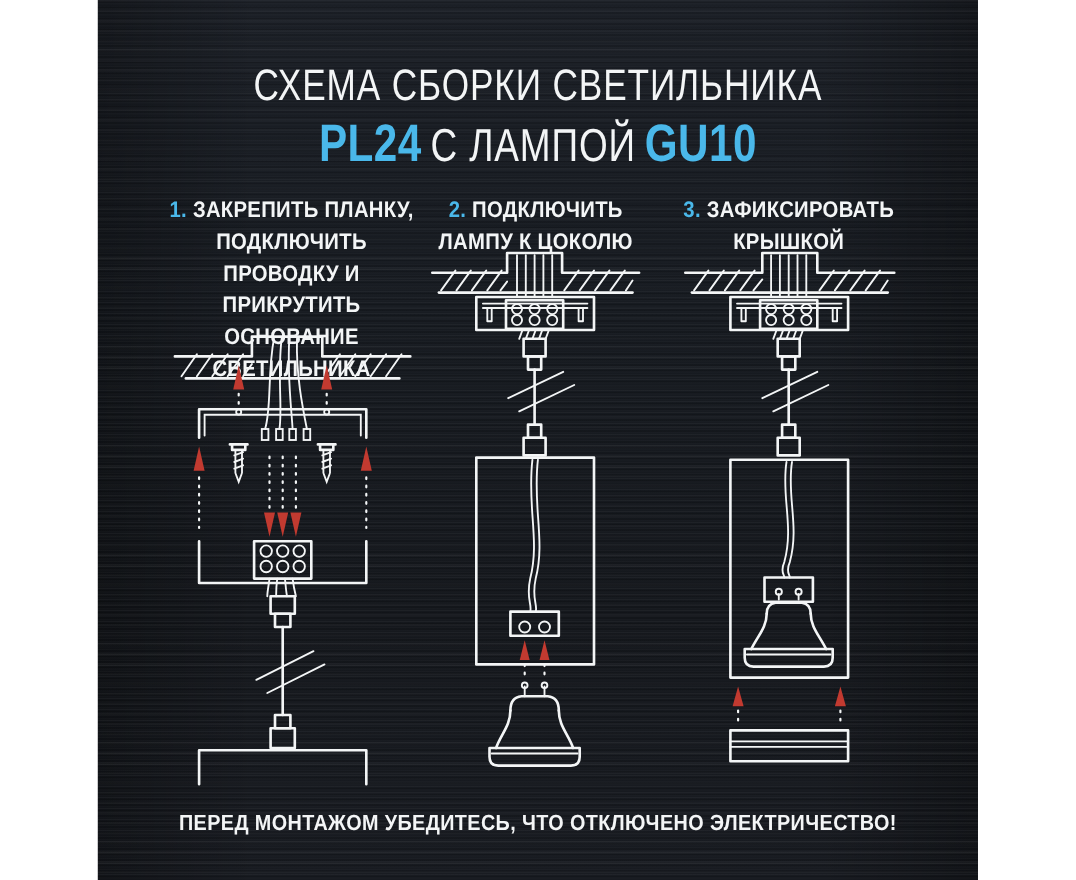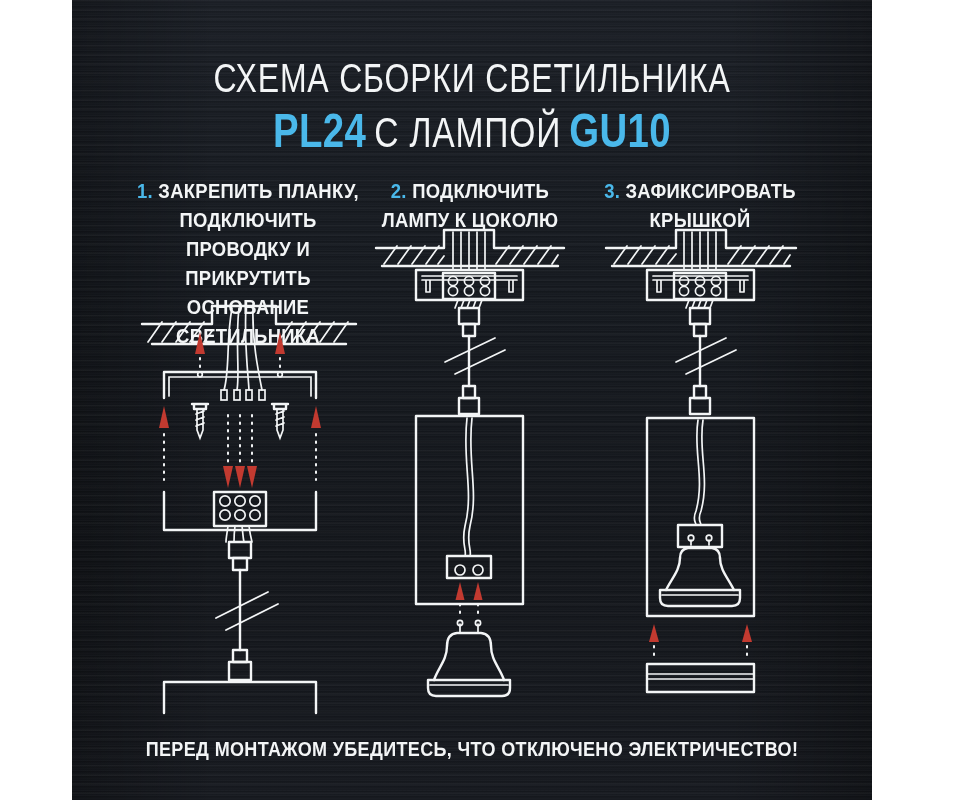--- a/index.html
+++ b/index.html
@@ -1,21 +1,21 @@
 <!DOCTYPE html>
 <html style="--accent-cyan: #4ab8ea; --arrow-red: #c23a30; --line-white: #f3f5f6; --panel-bg: #15181d;"><head>
 <meta charset="utf-8">
 <style>
   html,body { margin:0; padding:0; background:#ffffff; }
   .page {
     position:relative; width:978px; height:800px; background:#ffffff;
     font-family:"Liberation Sans", sans-serif; overflow:hidden;
   }
   .panel {
-    position:absolute; left:72px; top:0; width:800px; height:800px;
+    position:absolute; left:89px; top:0; width:800px; height:800px;
     background:
       repeating-linear-gradient(180deg, rgba(255,255,255,0.045) 0px, rgba(255,255,255,0) 1px, rgba(0,0,0,0.16) 2px, rgba(255,255,255,0.02) 3px, rgba(0,0,0,0) 5px),
       repeating-linear-gradient(180deg, rgba(255,255,255,0.025) 0 2px, transparent 2px 9px),
       linear-gradient(90deg, rgba(0,0,0,0.28), rgba(0,0,0,0) 18%, rgba(0,0,0,0) 82%, rgba(0,0,0,0.3)),
       linear-gradient(180deg, #1b1f26, #161a20 35%, #14171c 70%, #171a20);
     background-color:#15181d;
     overflow:hidden;
   }
   .title1 {
     position:absolute; top:56px; left:0; width:800px; text-align:center;

